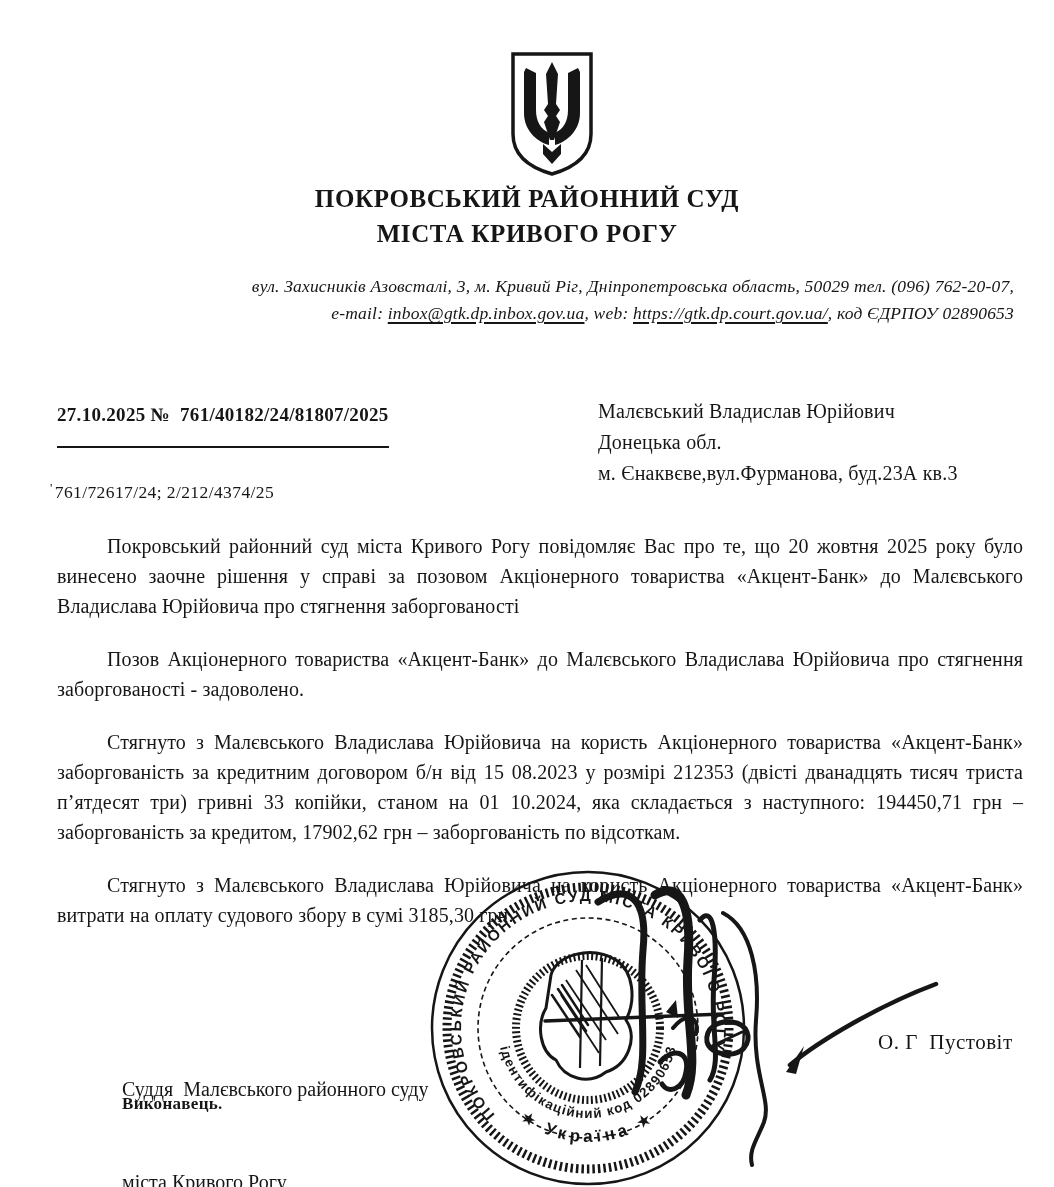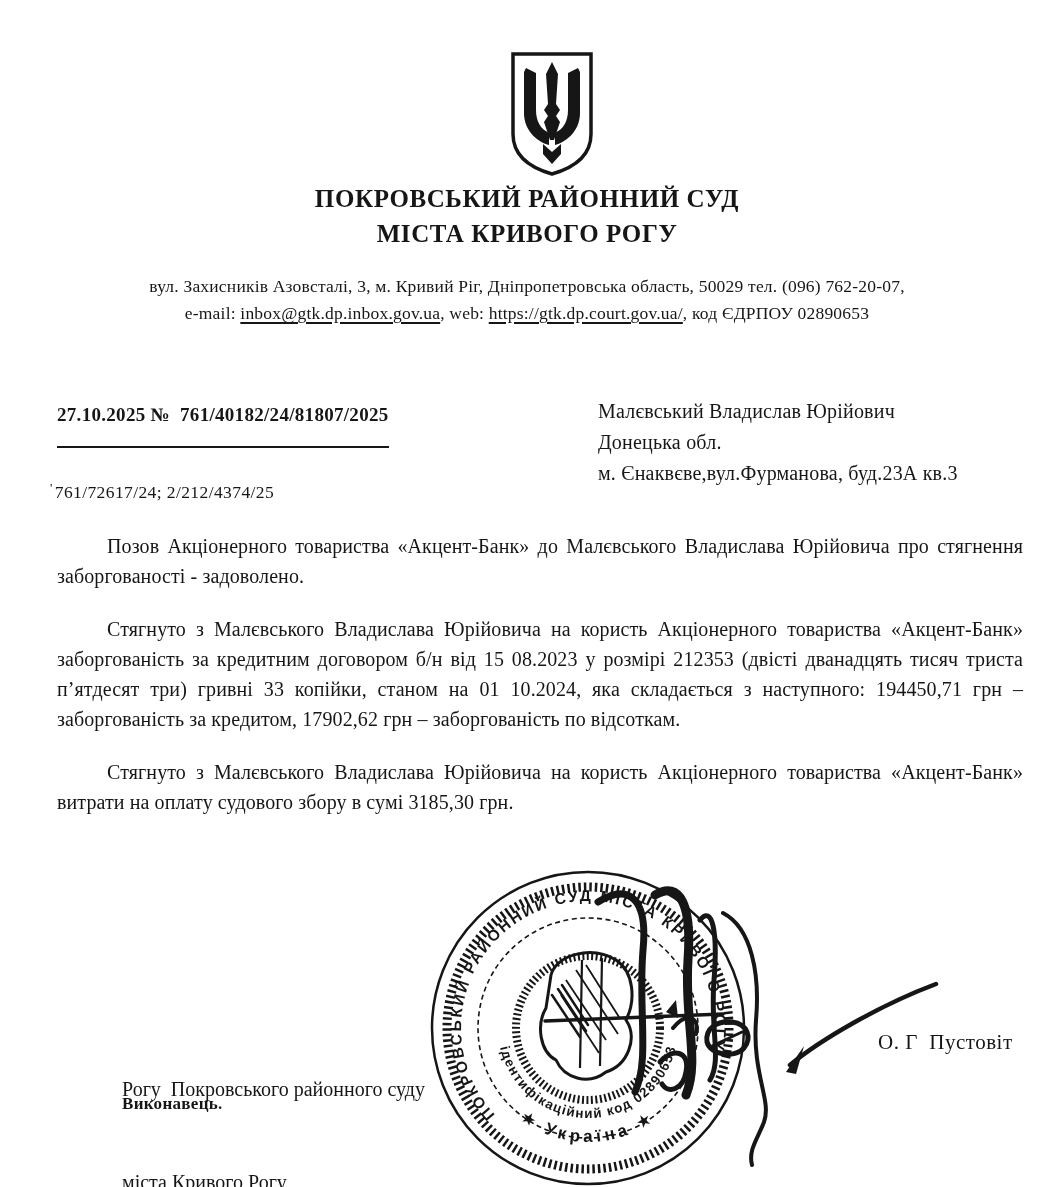--- a/index.html
+++ b/index.html
@@ -9,22 +9,22 @@
     font-family:"Liberation Serif","DejaVu Serif",serif;
   }
   
   .emblem{position:absolute;left:503px;top:50px;width:98px;height:128px;}
   
   .court-name{
     position:absolute;left:0;right:0;top:181px;text-align:center;
     font-weight:700;font-size:25px;line-height:35px;letter-spacing:.6px;
   }
   .address{
-    position:absolute;left:40px;right:40px;top:273px;text-align:center;
-    font-size:17.5px;line-height:27px;letter-spacing:.2px;
+    position:absolute;left:40px;right:40px;top:273px;text-align:right;
+    font-size:17.5px;line-height:27px;letter-spacing:.2px;font-style:italic;
   }
   .address .lnk{text-decoration:underline;text-underline-offset:3px;text-decoration-thickness:1.5px;}
   
   .date-line{
     position:absolute;left:57px;top:404px;font-size:19px;font-weight:700;
     white-space:pre;border-bottom:2.5px solid #161616;padding-bottom:20px;letter-spacing:.3px;
   }
   .recipient{
     position:absolute;left:598px;top:396px;font-size:20px;line-height:31px;letter-spacing:.2px;
   }
@@ -80,27 +80,28 @@
     <div>Малєвський Владислав Юрійович</div>
     <div>Донецька обл.</div>
     <div>м. Єнаквєве,вул.Фурманова, буд.23А кв.3</div>
   </div>
 
   <div class="ref-line">
     <span class="tick">'</span><span>761/72617/24; 2/212/4374/25</span>
   </div>
 
   <div class="body-text">
+    <p>Покровський районний суд міста Кривого Рогу  повідомляє Вас про те, що 20 жовтня 2025 року було винесено заочне рішення у справі за позовом Акціонерного товариства «Акцент-Банк» до Малєвського Владислава Юрійовича про стягнення заборгованості</p>
     <p>Позов Акціонерного товариства «Акцент-Банк» до Малєвського Владислава Юрійовича про стягнення заборгованості - задоволено.</p>
     <p>Стягнуто з Малєвського Владислава Юрійовича на користь Акціонерного товариства «Акцент-Банк» заборгованість за кредитним договором б/н від 15 08.2023 у розмірі 212353 (двісті дванадцять тисяч триста п’ятдесят три) гривні 33 копійки, станом на 01 10.2024, яка складається з наступного: 194450,71 грн – заборгованість за кредитом, 17902,62 грн – заборгованість по відсоткам.</p>
     <p>Стягнуто з Малєвського Владислава Юрійовича на користь Акціонерного товариства «Акцент-Банк» витрати на оплату судового збору в сумі 3185,30 грн.</p>
   </div>
 
   <div class="judge">
-    <div>Рогу  Покровського районного суду</div>
+    <div>Суддя  Малєвського районного суду</div>
     <div>міста Кривого Рогу</div>
   </div>
   <div class="executor">Виконавець.</div>
   <div class="judge-name">О. Г  Пустовіт</div>
 
   <svg class="stamp-svg" viewBox="0 0 344 344">
     <defs>
       <path id="arcOuter" d="M 172 295 A 127 127 0 1 1 172.06 295"></path>
       <path id="arcCountry" d="M 58 168 A 114 114 0 0 0 286 168"></path>
       <path id="arcCode" d="M 82 168 A 90 90 0 0 0 262 168"></path>

